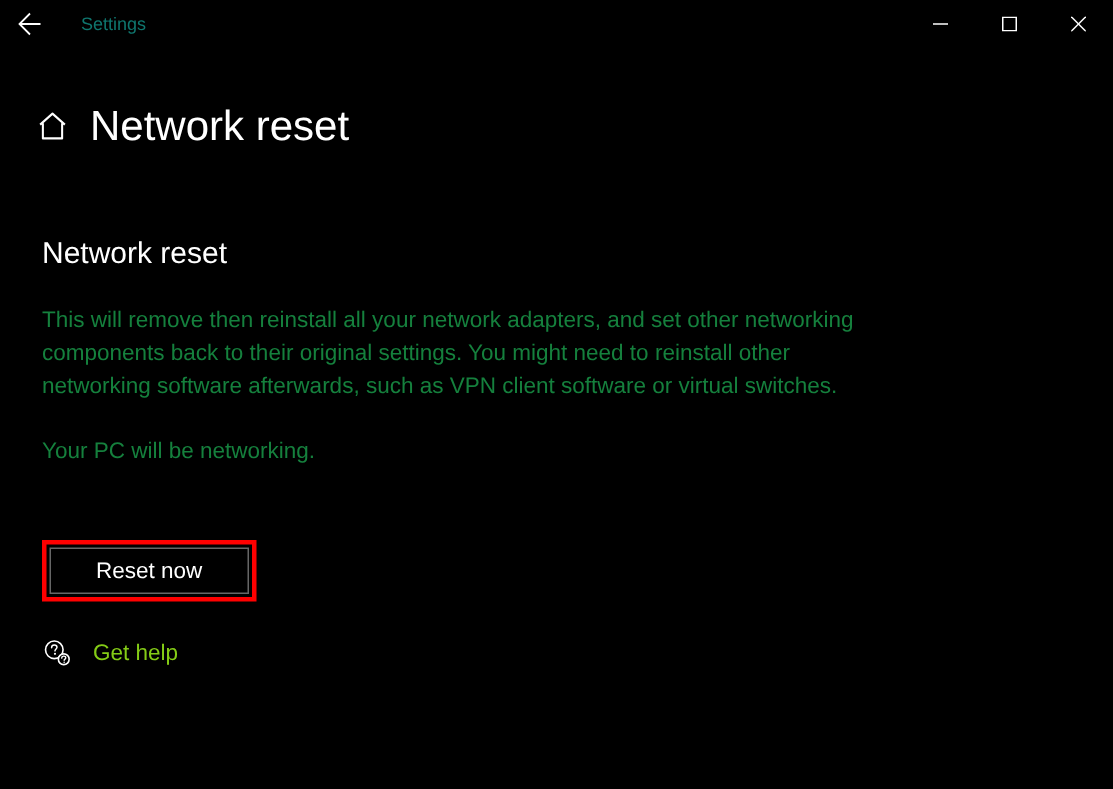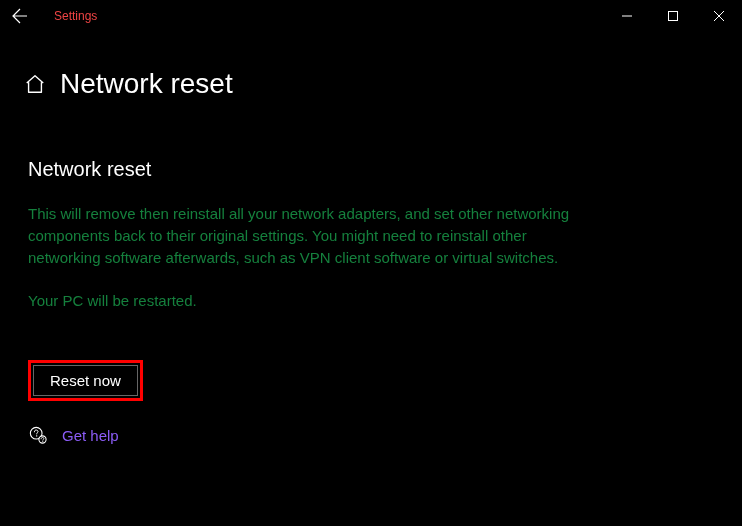--- a/index.html
+++ b/index.html
@@ -35,21 +35,21 @@
       align-items: center;
       justify-content: center;
       cursor: pointer;
     }
     .back-arrow svg {
       width: 16px;
       height: 16px;
     }
     .app-title {
       font-size: 12px;
-      color: #ef4444;
+      color: #0f766e;
     }
     .window-controls {
       display: flex;
       height: 32px;
     }
     .win-btn {
       width: 46px;
       height: 32px;
       display: flex;
       align-items: center;
@@ -101,21 +101,21 @@
     .button-wrap {
       margin-top: 26px;
       display: inline-block;
       border: 3px solid #ff0000;
       padding: 2px;
     }
     .reset-btn {
       background: #000000;
       color: #ffffff;
       border: 1px solid #666666;
-      padding: 6px 16px;
+      padding: 6px 30px;
       font-size: 15px;
       font-family: inherit;
       cursor: pointer;
     }
     .help-row {
       display: flex;
       align-items: center;
       gap: 14px;
       margin-top: 24px;
     }
@@ -125,21 +125,21 @@
       display: flex;
       align-items: center;
       justify-content: center;
     }
     .help-icon svg {
       width: 18px;
       height: 18px;
     }
     .help-link {
       font-size: 15px;
-      color: #8b5cf6;
+      color: #84cc16;
       cursor: pointer;
     }
   </style>
 </head>
 <body>
 
 <div class="titlebar">
   <div class="titlebar-left">
     <div class="back-arrow">
       <svg viewBox="0 0 16 16">
@@ -173,21 +173,21 @@
     <svg viewBox="0 0 24 24">
       <path d="M3 11 L12 3 L21 11 M5 10 L5 21 L19 21 L19 10" stroke="#ffffff" stroke-width="1.5" fill="none" stroke-linejoin="round"></path>
     </svg>
   </div>
   <h1 class="page-title">Network reset</h1>
 </div>
 
 <div class="content">
   <h2 class="section-title">Network reset</h2>
   <p class="body-text">This will remove then reinstall all your network adapters, and set other networking components back to their original settings. You might need to reinstall other networking software afterwards, such as VPN client software or virtual switches.</p>
-  <p class="body-text">Your PC will be restarted.</p>
+  <p class="body-text">Your PC will be networking.</p>
 
   <div class="button-wrap">
     <button class="reset-btn">Reset now</button>
   </div>
 
   <div class="help-row">
     <div class="help-icon">
       <svg viewBox="0 0 20 20">
         <circle cx="8" cy="8" r="6.5" stroke="#ffffff" stroke-width="1.2" fill="none"></circle>
         <path d="M6 6.5 C6 5 7 4.5 8 4.5 C9 4.5 10 5.2 10 6.2 C10 7.2 8.5 7.6 8.5 8.8" stroke="#ffffff" stroke-width="1.1" fill="none" stroke-linecap="round"></path>

